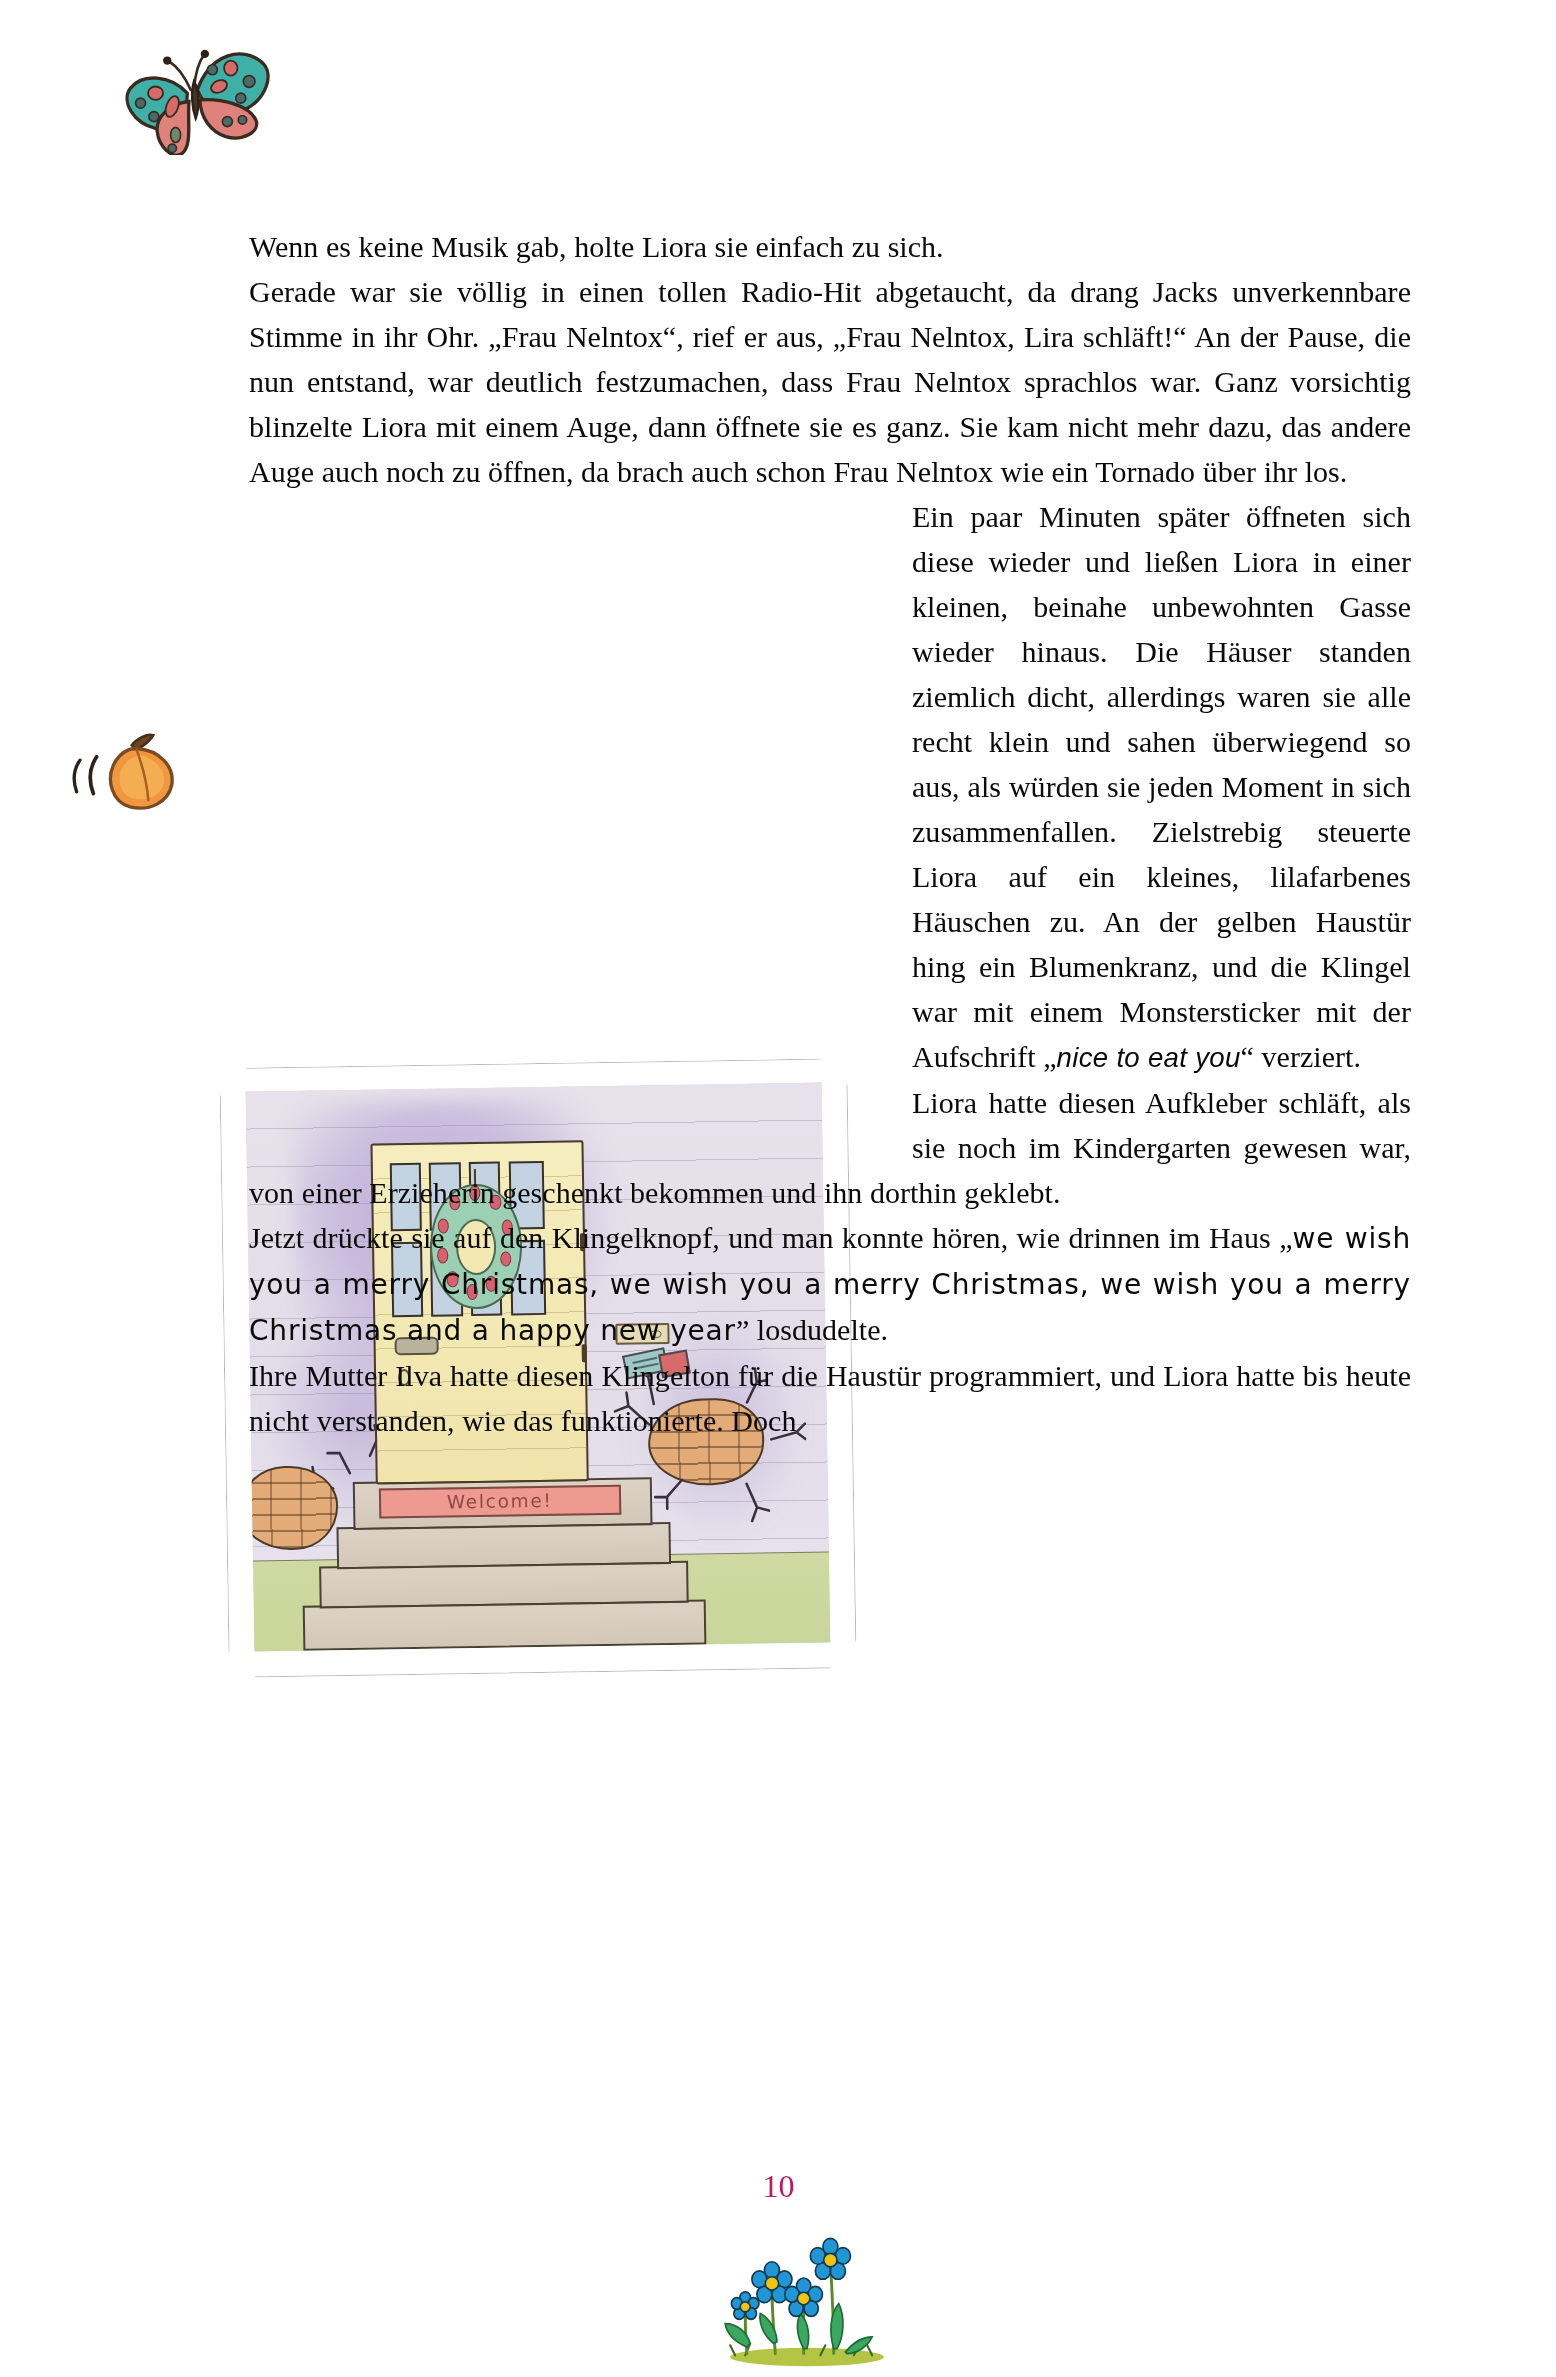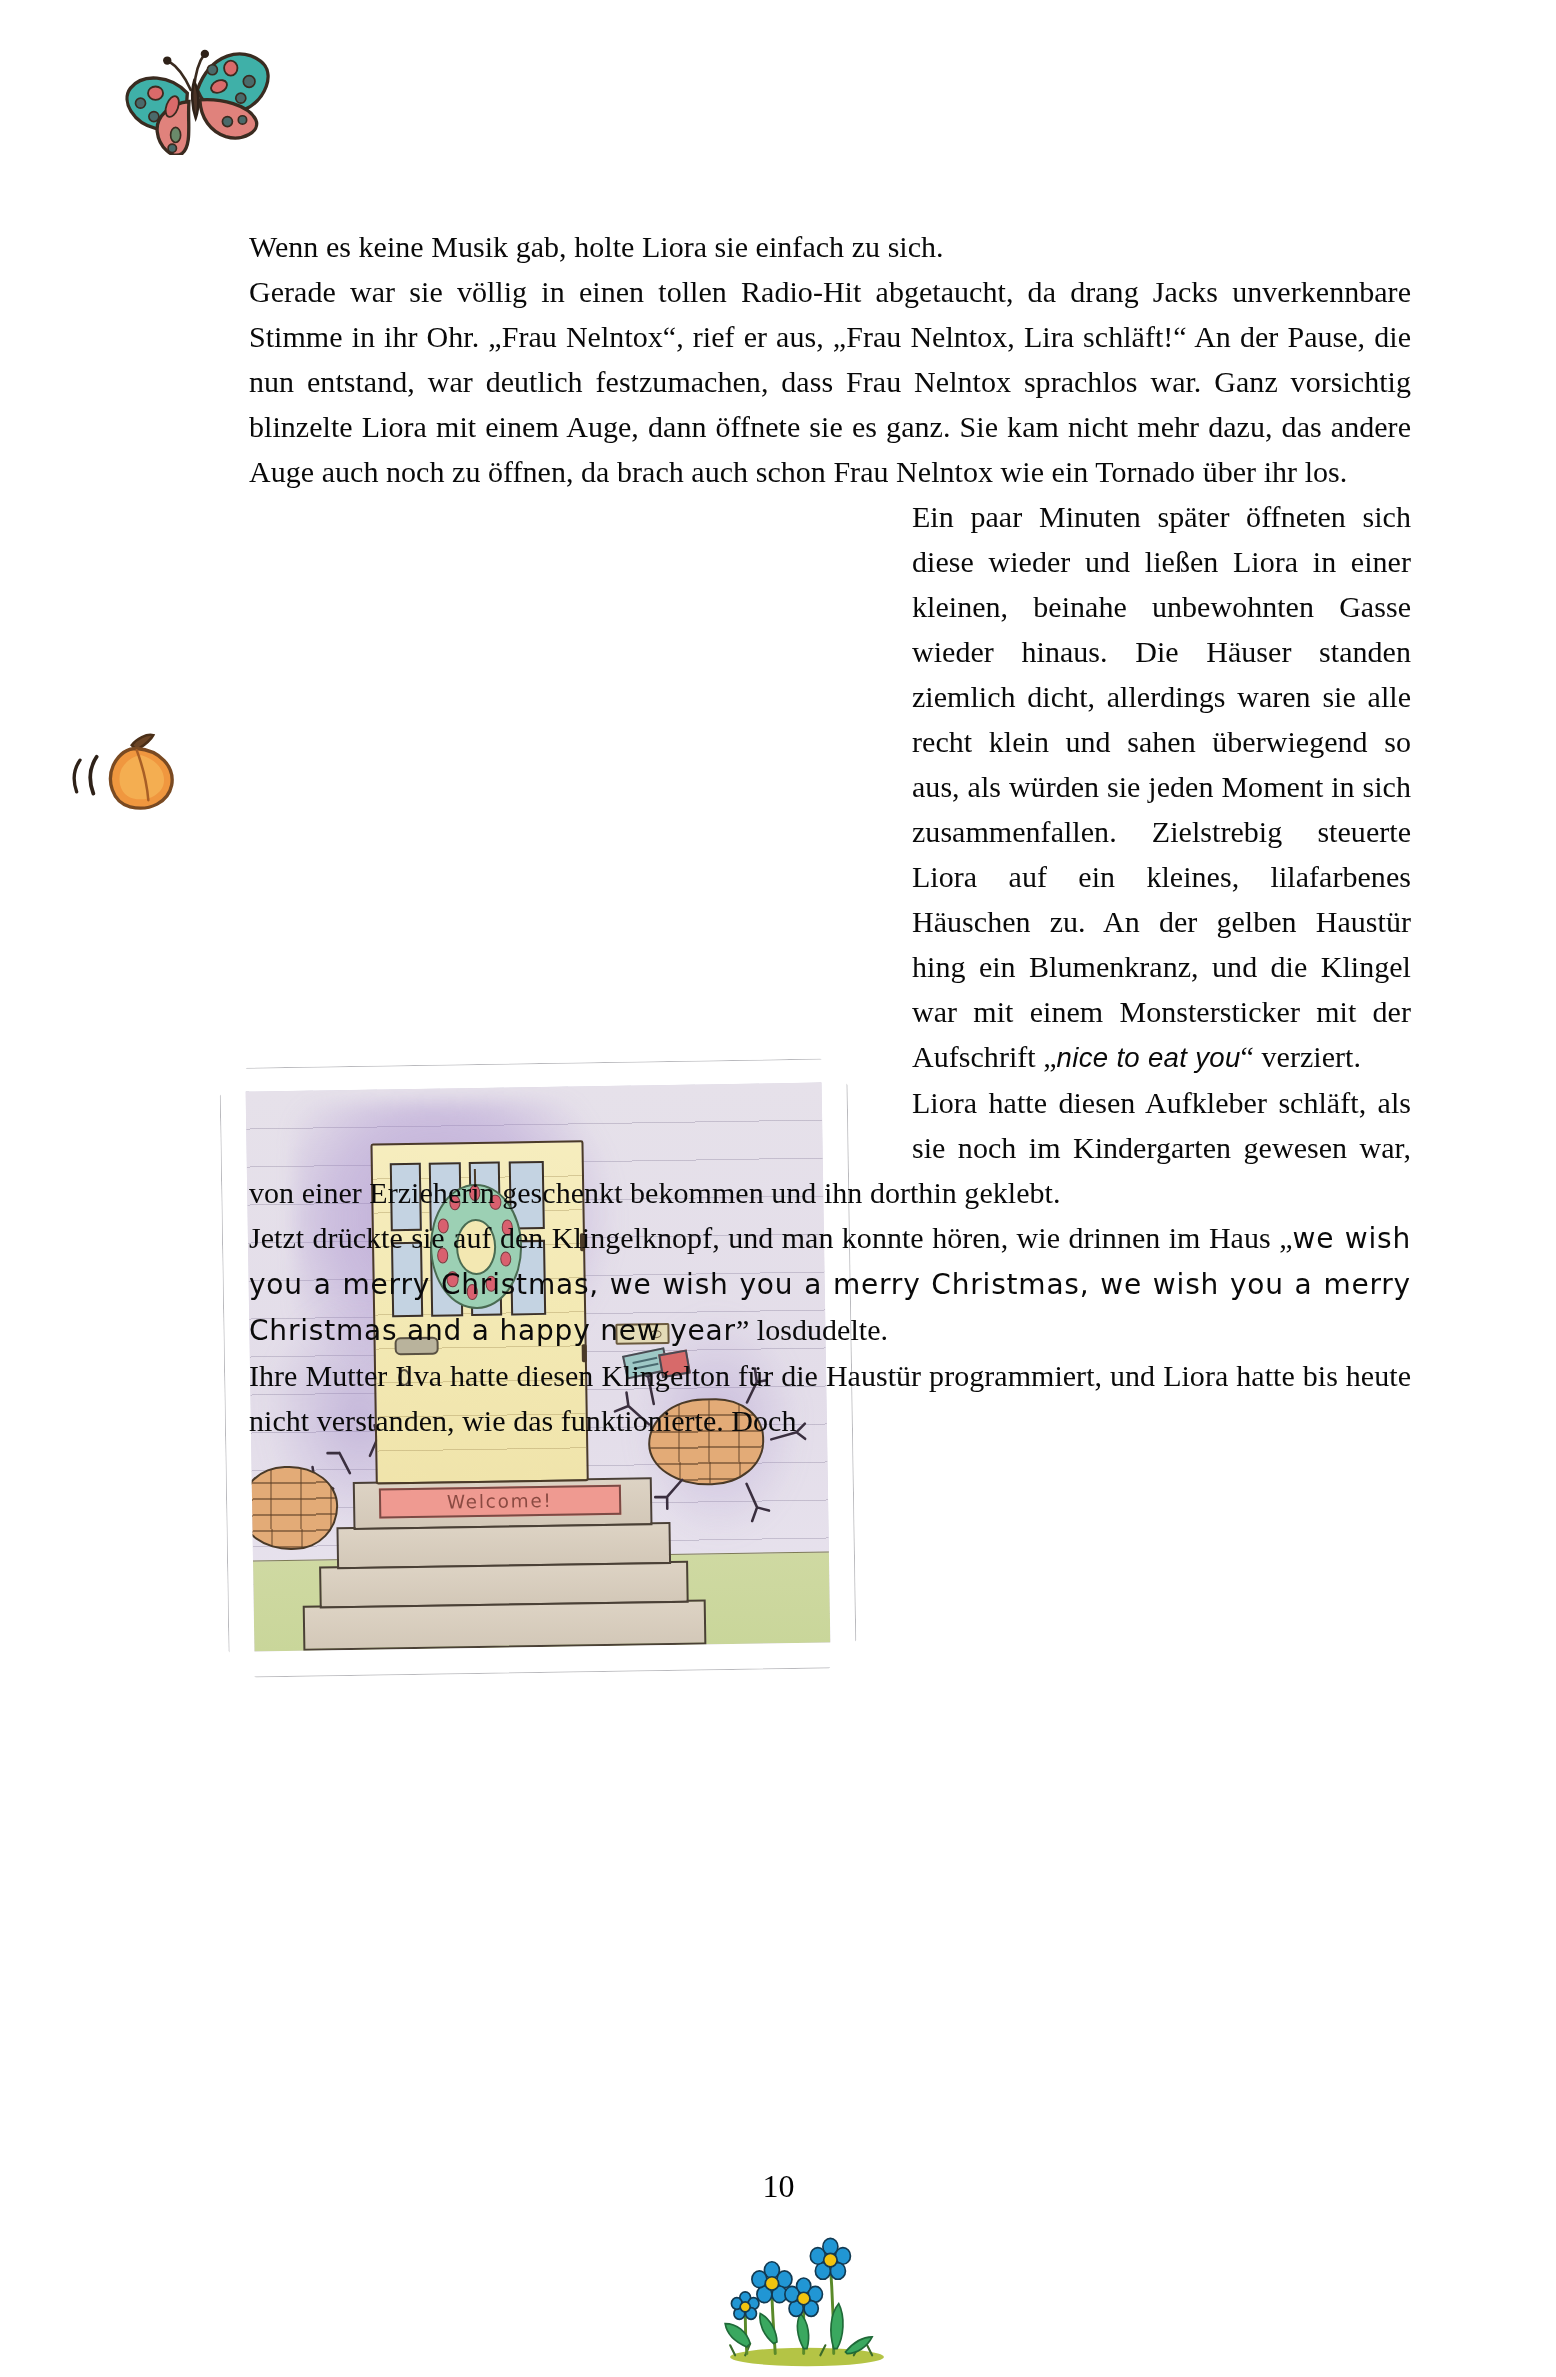--- a/index.html
+++ b/index.html
@@ -343,21 +343,21 @@
   .flowers   { left: 720px; top: 2230px; width: 174px; height: 142px; }
 
   
   .page-number {
     position: absolute;
     left: 0; right: 0;
     top: 2168px;
     text-align: center;
     font-size: 32px;
     font-family: "Liberation Serif", serif;
-    color: #000000;
+    color: #be185d;
   }
 
   
   .script {
     font-family: Liberation Sans, sans-serif;
     font-style: italic;
     font-size: 27.6px;
     letter-spacing: 0.3px;
   }
   .lyrics {

